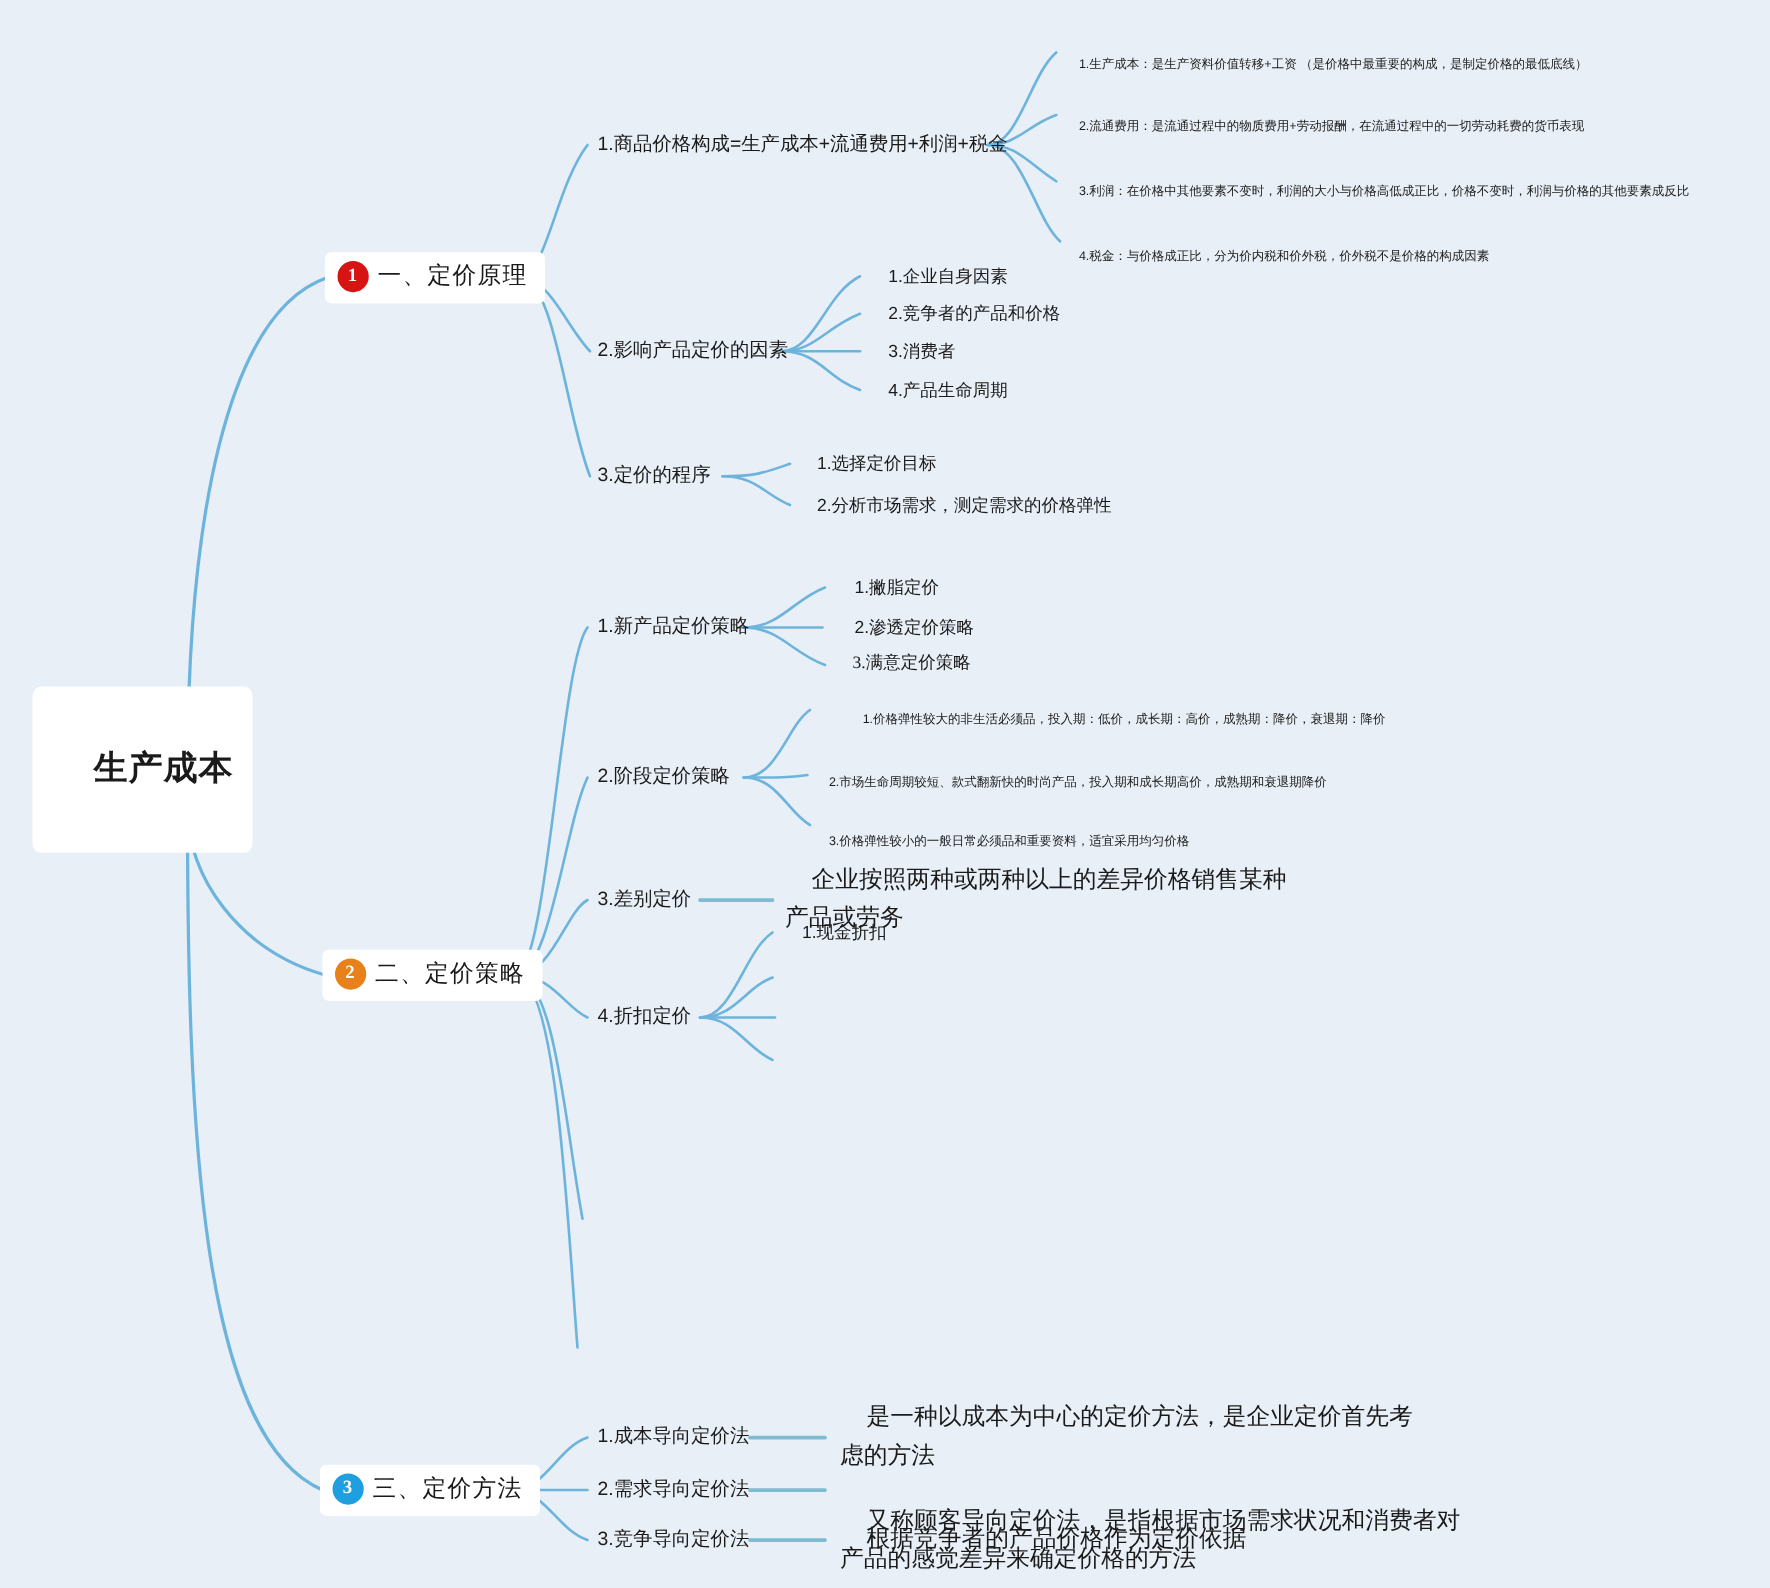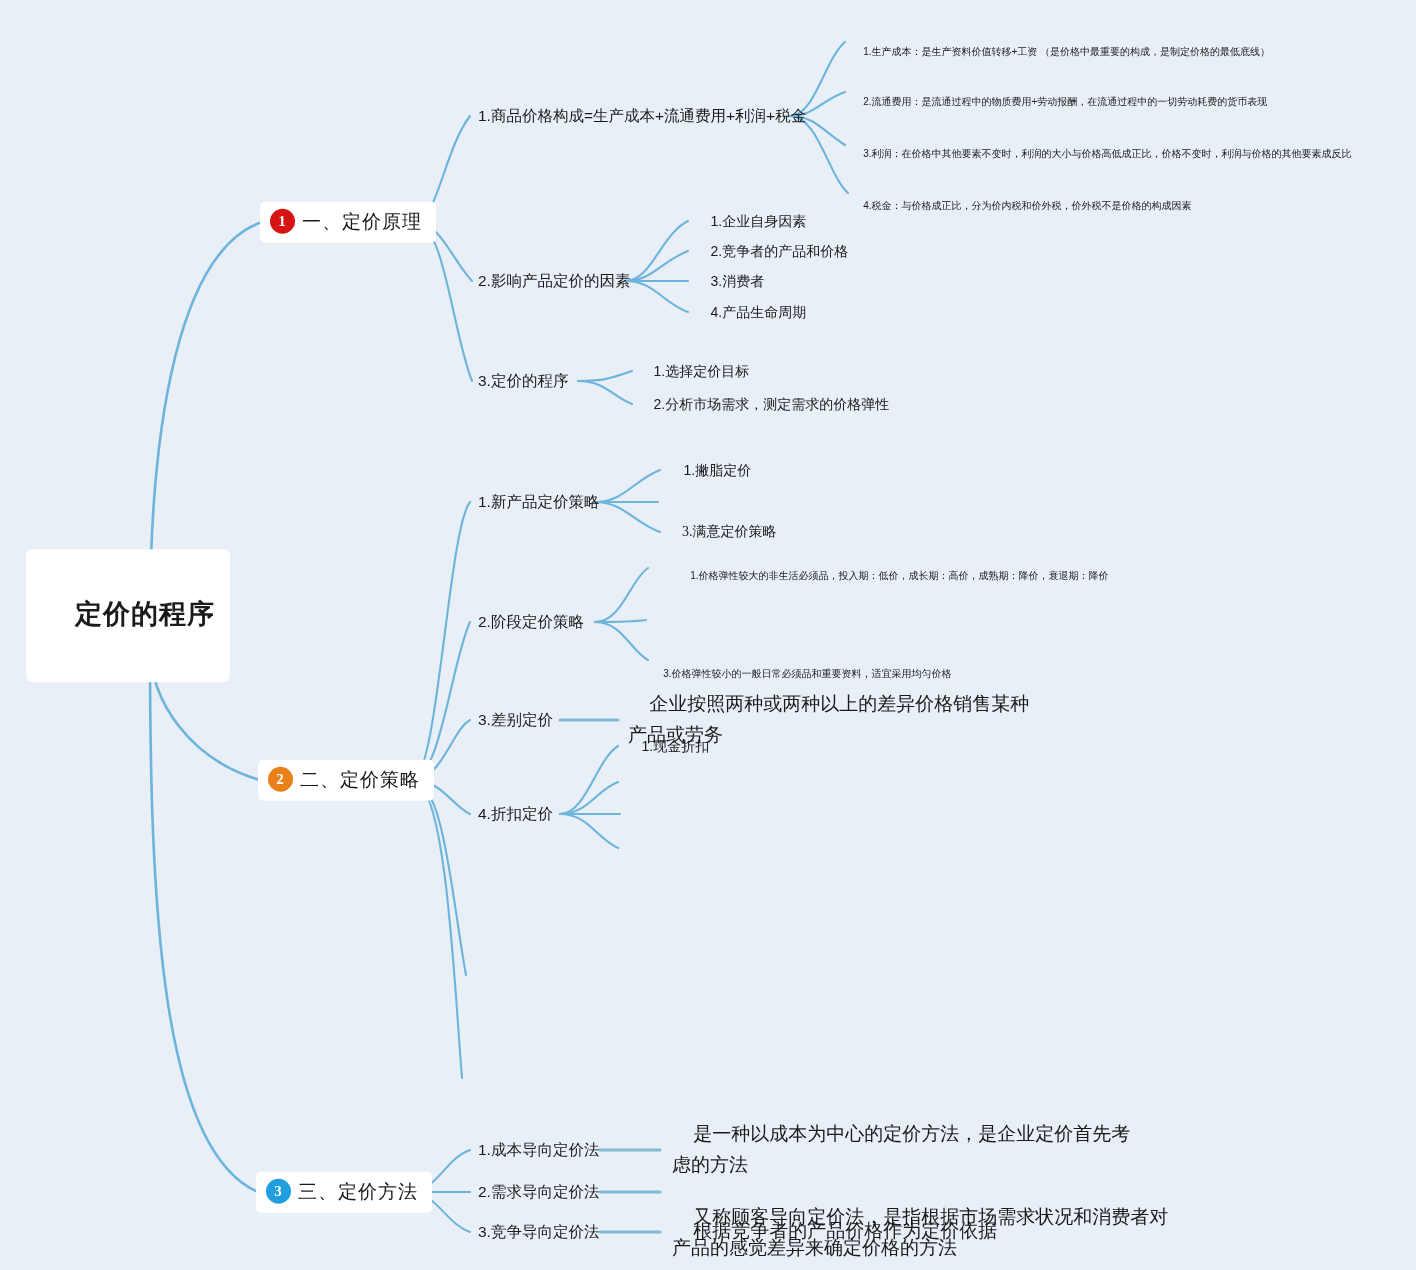--- a/index.html
+++ b/index.html
@@ -157,21 +157,21 @@
     <path d="M410,1192 C436,1192 446,1158 470,1150"></path>
     <path d="M410,1192 C440,1192 450,1192 470,1192"></path>
     <path d="M410,1192 C436,1192 446,1224 470,1232"></path>
 
     <line class="method-link" x1="600" y1="1150" x2="660" y2="1150"></line>
     <line class="method-link" x1="600" y1="1192" x2="660" y2="1192"></line>
     <line class="method-link" x1="600" y1="1232" x2="660" y2="1232"></line>
   </svg>
 
   <div class="node root" style="left:26px; top:616px; transform:translateY(-50%);">
-    <span>定价的程序</span>
+    <span>生产成本</span>
   </div>
 
   <div class="node section" style="left:260px; top:222px; transform:translateY(-50%);">
     <span class="badge badge-1">1</span>
     <span>一、定价原理</span>
   </div>
 
   <div class="node topic" style="left:478px; top:116px; transform:translateY(-50%);">
     <span>1.商品价格构成=生产成本+流通费用+利润+税金</span>
   </div>
@@ -219,29 +219,35 @@
     <span class="badge badge-2">2</span>
     <span>二、定价策略</span>
   </div>
 
   <div class="node topic" style="left:478px; top:502px; transform:translateY(-50%);">
     <span>1.新产品定价策略</span>
   </div>
   <div class="node leaf" style="left:668px; top:470px; transform:translateY(-50%);">
     <span>1.撇脂定价</span>
   </div>
+  <div class="node leaf" style="left:668px; top:502px; transform:translateY(-50%);">
+    <span>2.渗透定价策略</span>
+  </div>
   <div class="node leaf" style="left:668px; top:532px; transform:translateY(-50%);font-family:Liberation Serif, serif;">
     <span>3.满意定价策略</span>
   </div>
 
   <div class="node topic" style="left:478px; top:622px; transform:translateY(-50%);">
     <span>2.阶段定价策略</span>
   </div>
   <div class="node leaf-wide" style="left:652px; top:552px; width:500px;margin-left:27px;">
     <span>1.价格弹性较大的非生活必须品，投入期：低价，成长期：高价，成熟期：降价，衰退期：降价</span>
+  </div>
+  <div class="node leaf-wide" style="left:652px; top:603px; width:500px;">
+    <span>2.市场生命周期较短、款式翻新快的时尚产品，投入期和成长期高价，成熟期和衰退期降价</span>
   </div>
   <div class="node leaf-wide" style="left:652px; top:650px; width:500px;">
     <span>3.价格弹性较小的一般日常必须品和重要资料，适宜采用均匀价格</span>
   </div>
 
   <div class="node topic" style="left:478px; top:720px; transform:translateY(-50%);">
     <span>3.差别定价</span>
   </div>
   <div class="node desc" style="left:628px; top:720px; transform:translateY(-50%); width:420px;">
     <span>企业按照两种或两种以上的差异价格销售某种产品或劳务</span>

